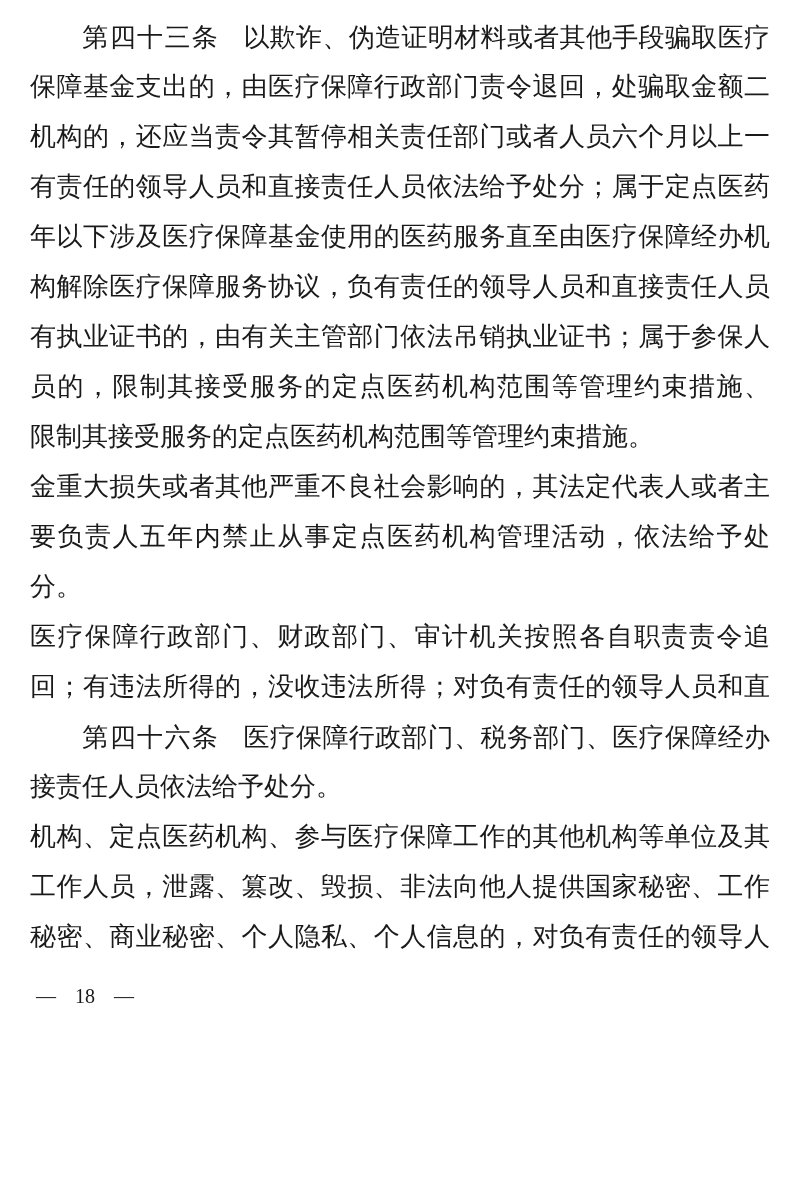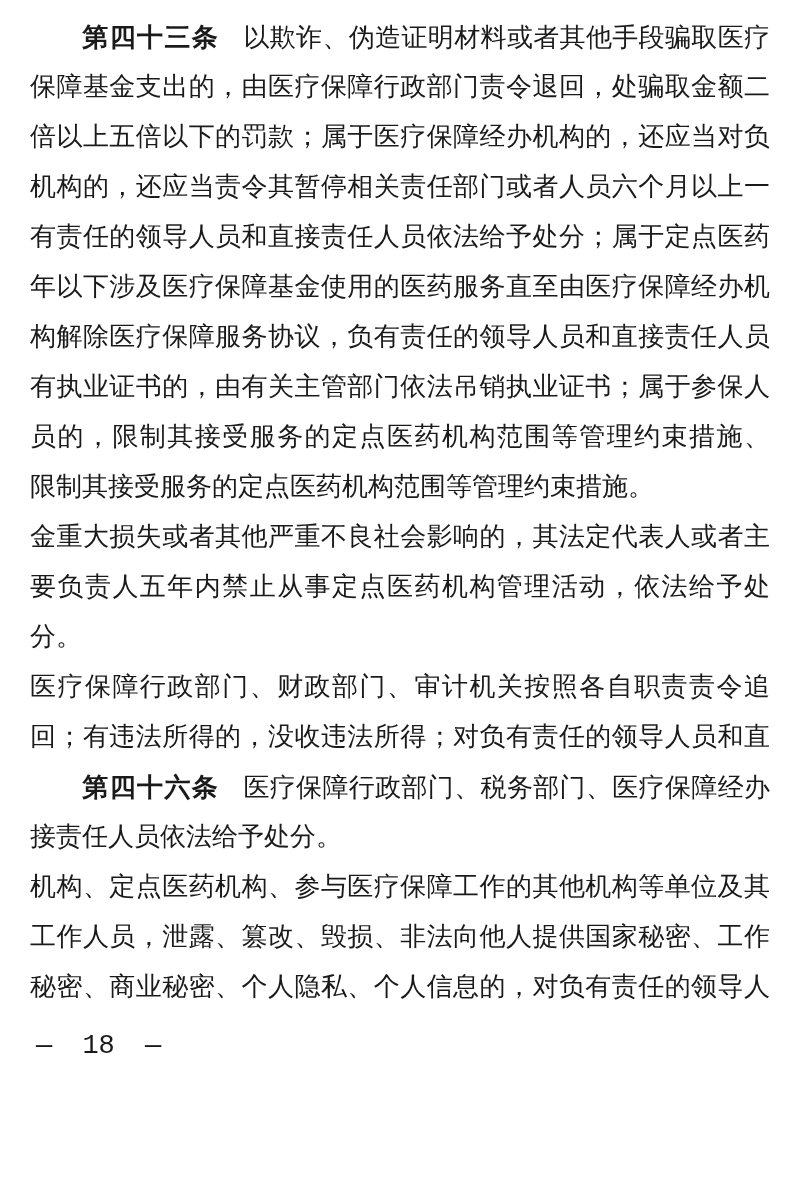--- a/index.html
+++ b/index.html
@@ -37,54 +37,52 @@
   .line.para-end {
     text-align: right;
     text-align-last: left;
   }
   .indent {
     display: inline-block;
     width: 52px;
     height: 1px;
   }
   .article-no {
-    font-weight: bold;
+    font-weight: normal;
     font-family: "Liberation Sans", "DejaVu Sans", sans-serif;
     letter-spacing: 1px;
   }
   .gap {
     display: inline-block;
     width: 24px;
     height: 1px;
   }
   .footer {
     margin-top: 14px;
-    font-size: 27px;
+    font-size: 20px;
     line-height: 40px;
     color: #1a1a1a;
-    font-family: Liberation Mono, monospace;
   }
   .footer .dash {
     display: inline-block;
     margin: 0 6px;
   }
   .footer .pagenum {
     display: inline-block;
     margin: 0 8px;
   }
 </style>
 </head>
 <body>
 
 <div class="page">
   <div class="doc-body" id="doc-body">
 
   <div class="line"><span class="indent"></span><span class="article-no">第四十三条</span><span class="gap"></span><span>以欺诈、伪造证明材料或者其他手段骗取医疗</span></div>
       <div class="line">保障基金支出的，由医疗保障行政部门责令退回，处骗取金额二</div>
-      <div class="line">倍以上五倍以下的罚款；属于医疗保障经办机构的，还应当对负</div>
       <div class="line">机构的，还应当责令其暂停相关责任部门或者人员六个月以上一</div>
       <div class="line">有责任的领导人员和直接责任人员依法给予处分；属于定点医药</div>
       <div class="line">年以下涉及医疗保障基金使用的医药服务直至由医疗保障经办机</div>
       <div class="line">构解除医疗保障服务协议，负有责任的领导人员和直接责任人员</div>
       <div class="line">有执业证书的，由有关主管部门依法吊销执业证书；属于参保人</div>
       <div class="line">员的，限制其接受服务的定点医药机构范围等管理约束措施、</div>
       <div class="line para-end">限制其接受服务的定点医药机构范围等管理约束措施。</div>
       <div class="line">金重大损失或者其他严重不良社会影响的，其法定代表人或者主</div>
       <div class="line">要负责人五年内禁止从事定点医药机构管理活动，依法给予处</div>
       <div class="line para-end">分。</div>

